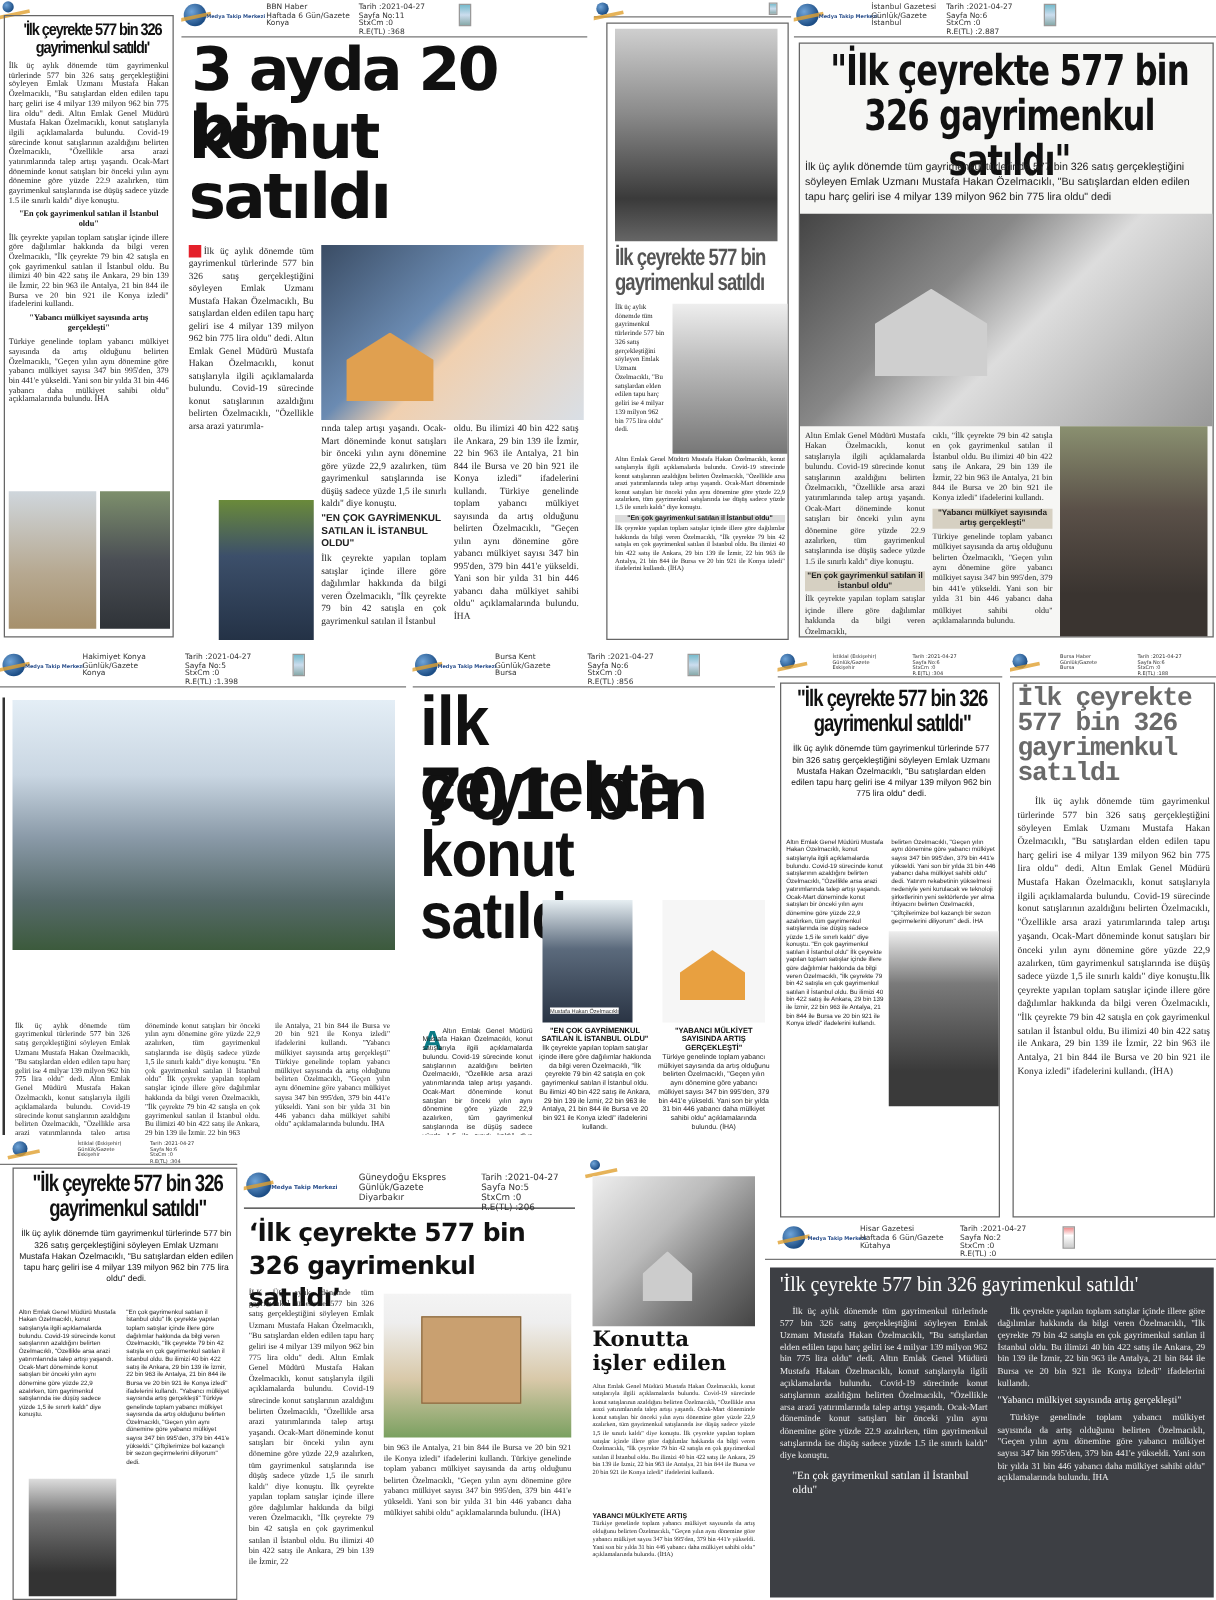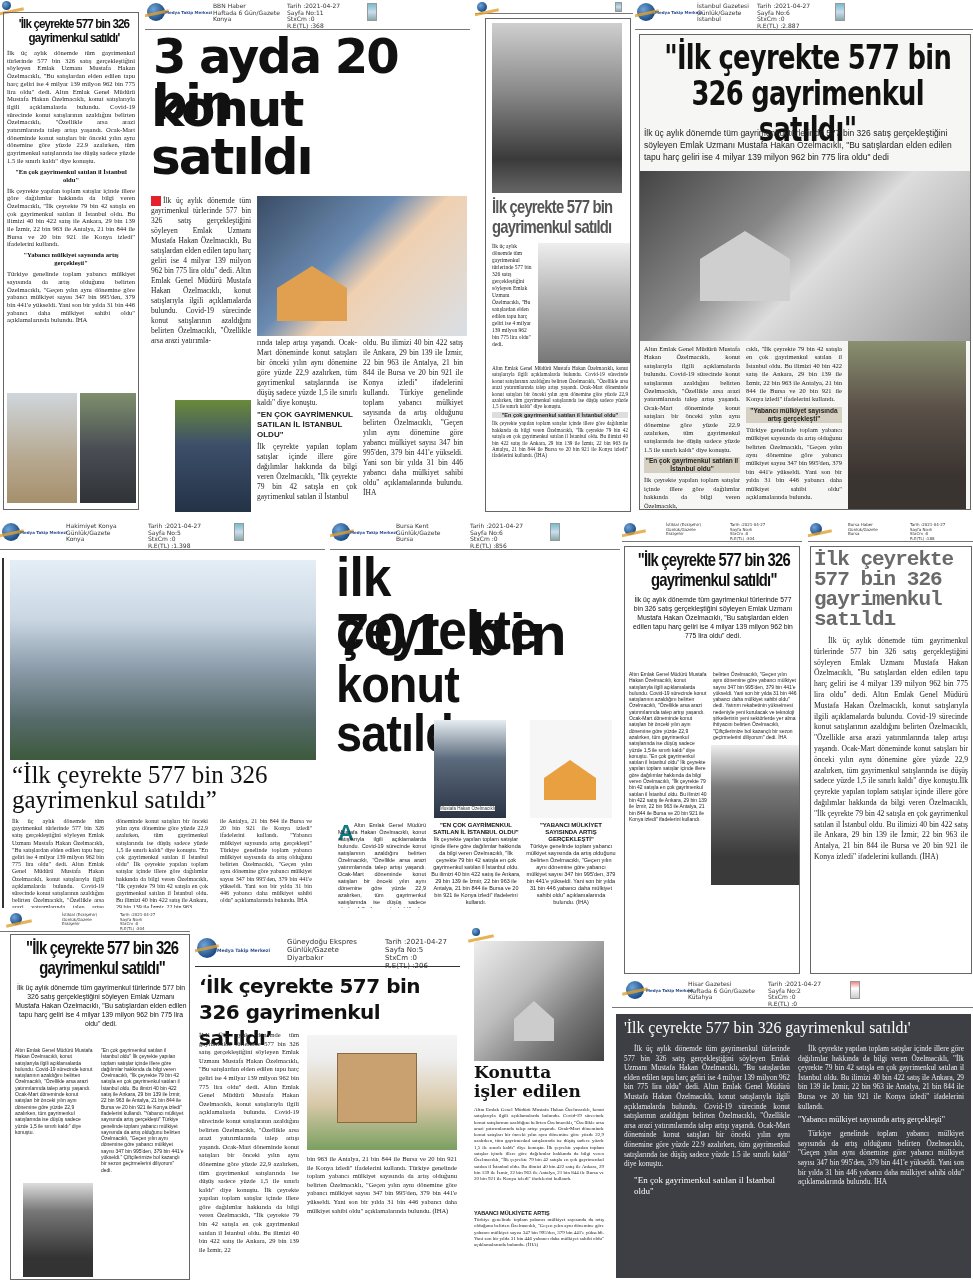--- a/index.html
+++ b/index.html
@@ -126,21 +126,20 @@
 Günlük/Gazete
 Konya</div>
     <div class="meta" style="left:148px">Tarih      :2021-04-27
 Sayfa No:5
 StxCm    :0
 R.E(TL)  :1.398</div>
     <div class="thumb" style="left:234px"></div>
   </div>
   <div style="position:absolute;left:2px;top:38px;width:2px;height:350px;background:#333"></div>
   <div class="photo" style="left:10px;top:40px;width:306px;height:200px;background:linear-gradient(#e4eef6 0,#c9d6e2 30%,#8a9aa8 55%,#566a6a 80%,#3c5a3c 100%)"></div>
-  <div style="position:absolute;left:12px;top:242px;width:310px;font-family:'Liberation Serif',serif;font-size:25px;line-height:25px;color:#111">“İlk çeyrekte 577 bin 326 gayrimenkul satıldı”</div>
   <div class="body-txt" style="position:absolute;left:12px;top:298px;width:92px;font-size:6px;line-height:7.2px"><span>İlk üç aylık dönemde tüm gayrimenkul türlerinde 577 bin 326 satış gerçekleştiğini söyleyen Emlak Uzmanı Mustafa Hakan Özelmacıklı, "Bu satışlardan elden edilen tapu harç geliri ise 4 milyar 139 milyon 962 bin 775 lira oldu" dedi. Altın Emlak Genel Müdürü Mustafa Hakan Özelmacıklı, konut satışlarıyla ilgili açıklamalarda bulundu. Covid-19 sürecinde konut satışlarının azaldığını belirten Özelmacıklı, "Özellikle arsa arazi yatırımlarında talep artışı yaşandı. Ocak-Mart</span></div>
   <div class="body-txt" style="position:absolute;left:116px;top:298px;width:92px;font-size:6px;line-height:7.2px">döneminde konut satışları bir önceki yılın aynı dönemine göre yüzde 22,9 azalırken, tüm gayrimenkul satışlarında ise düşüş sadece yüzde 1,5 ile sınırlı kaldı" diye konuştu. "En çok gayrimenkul satılan il İstanbul oldu" İlk çeyrekte yapılan toplam satışlar içinde illere göre dağılımlar hakkında da bilgi veren Özelmacıklı, "İlk çeyrekte 79 bin 42 satışla en çok gayrimenkul satılan il İstanbul oldu. Bu ilimizi 40 bin 422 satış ile Ankara, 29 bin 139 ile İzmir, 22 bin 963</div>
   <div class="body-txt" style="position:absolute;left:220px;top:298px;width:92px;font-size:6px;line-height:7.2px">ile Antalya, 21 bin 844 ile Bursa ve 20 bin 921 ile Konya izledi" ifadelerini kullandı. "Yabancı mülkiyet sayısında artış gerçekleşti" Türkiye genelinde toplam yabancı mülkiyet sayısında da artış olduğunu belirten Özelmacıklı, "Geçen yılın aynı dönemine göre yabancı mülkiyet sayısı 347 bin 995'den, 379 bin 441'e yükseldi. Yani son bir yılda 31 bin 446 yabancı daha mülkiyet sahibi oldu" açıklamalarında bulundu. İHA</div>
 </div>
 
 <div class="clip" style="left:330px;top:520px;width:290px;height:388px;">
   <div class="hdr">
     <div class="logo"></div>
     <div class="mtm" style="left:20px">Medya Takip Merkezi</div>
     <div class="pub" style="left:66px">Bursa Kent

